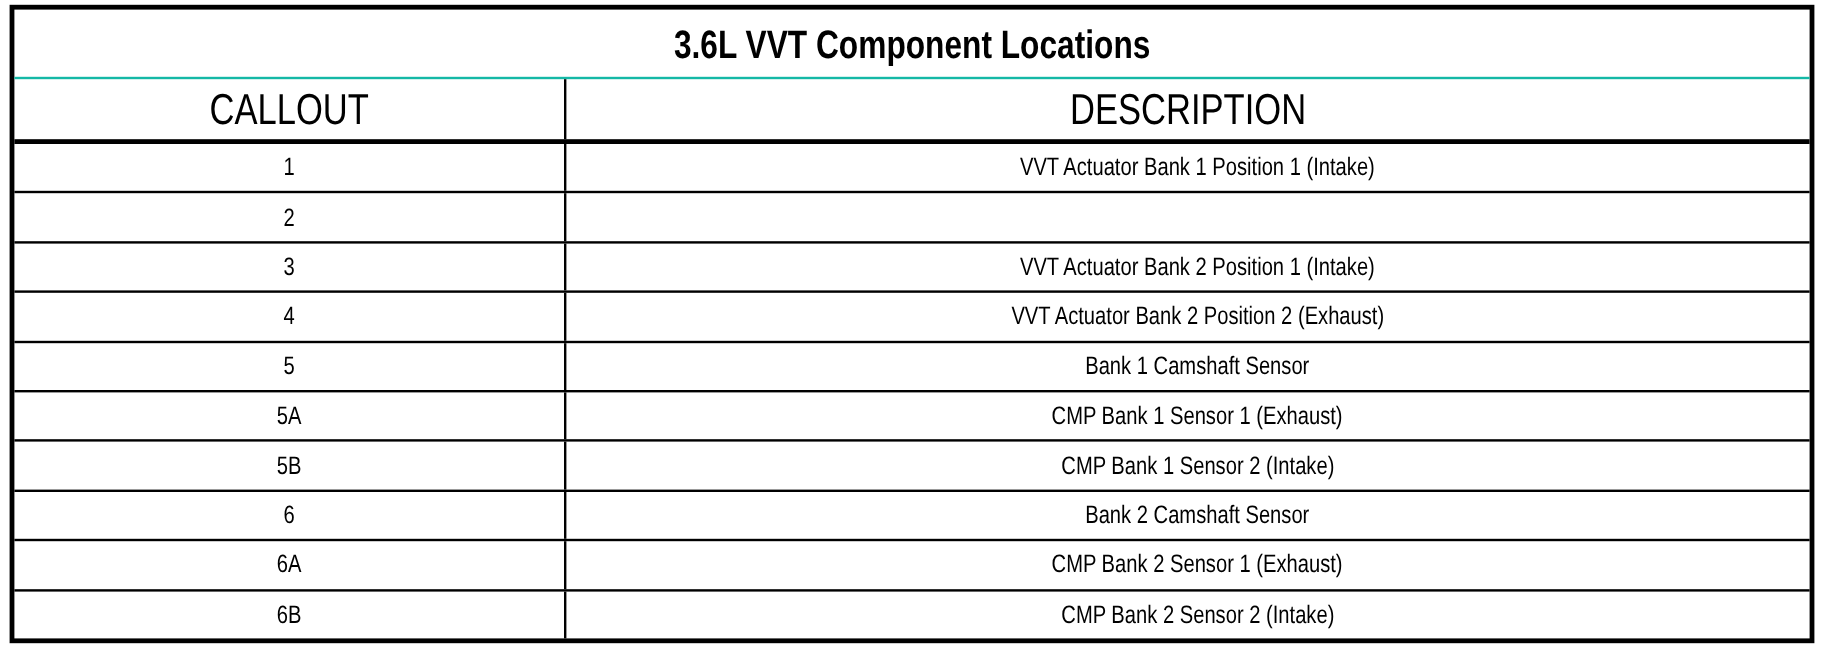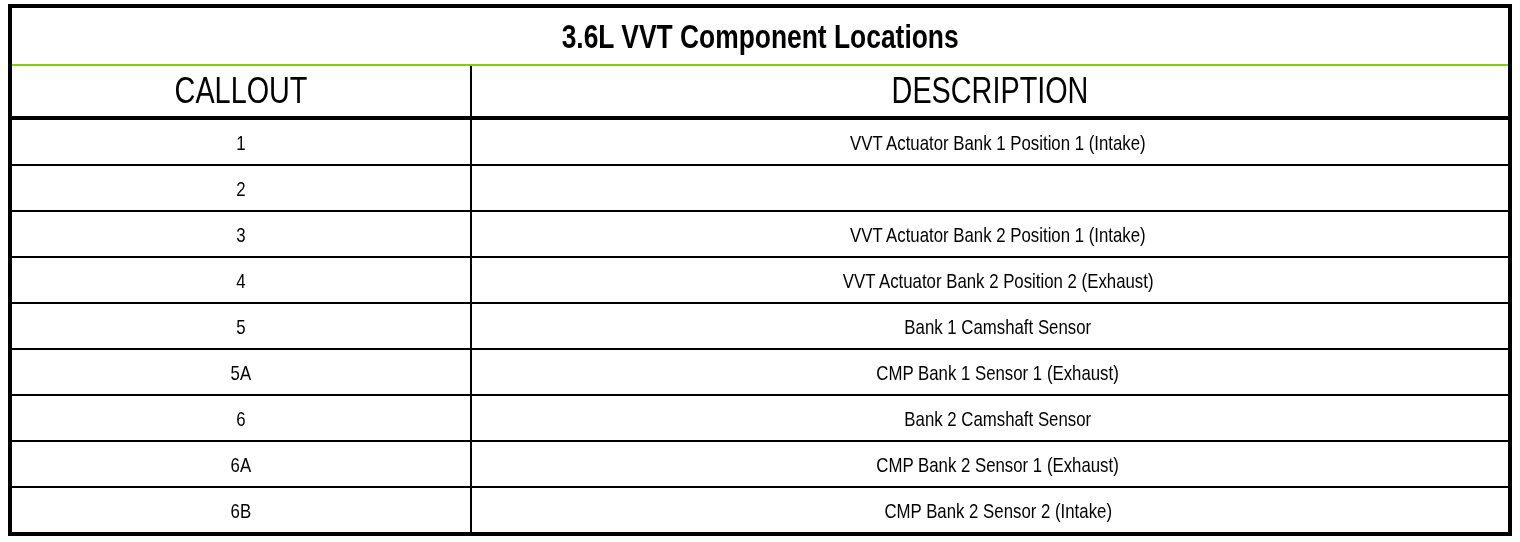--- a/index.html
+++ b/index.html
@@ -40,21 +40,21 @@
     display: inline-block;
     transform: scaleX(0.80);
     transform-origin: center center;
     white-space: nowrap;
   }
 
   
   .title-row {
     height: 56px;
     flex: 0 0 56px;
-    border-bottom: 2px solid #84cc16;
+    border-bottom: 2px solid #14b8a6;
     display: flex;
     align-items: center;
     justify-content: center;
     text-align: right;
   }
   .title-text {
     font-size: 33px;
     font-weight: bold;
     letter-spacing: 0px;
     line-height: 1;
@@ -185,20 +185,28 @@
         <div class="data-row">
           <div class="cell-callout">
             <span class="cell-text narrow">5A</span>
           </div>
           <div class="cell-desc">
             <span class="cell-text narrow">CMP Bank 1 Sensor 1 (Exhaust)</span>
           </div>
         </div>
         <div class="data-row">
           <div class="cell-callout">
+            <span class="cell-text narrow">5B</span>
+          </div>
+          <div class="cell-desc">
+            <span class="cell-text narrow">CMP Bank 1 Sensor 2 (Intake)</span>
+          </div>
+        </div>
+        <div class="data-row">
+          <div class="cell-callout">
             <span class="cell-text narrow">6</span>
           </div>
           <div class="cell-desc">
             <span class="cell-text narrow">Bank 2 Camshaft Sensor</span>
           </div>
         </div>
         <div class="data-row">
           <div class="cell-callout">
             <span class="cell-text narrow">6A</span>
           </div>

